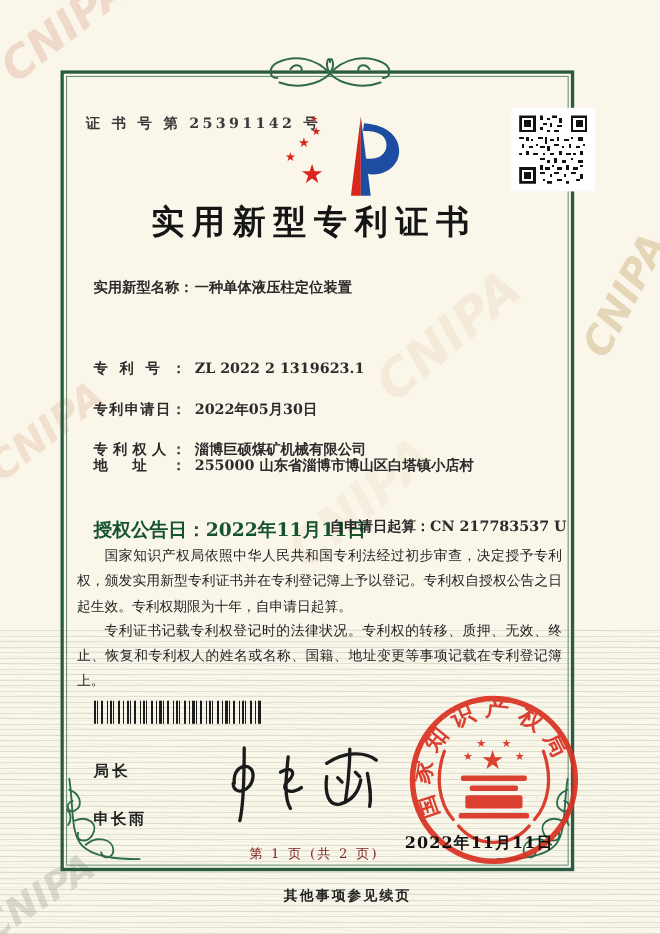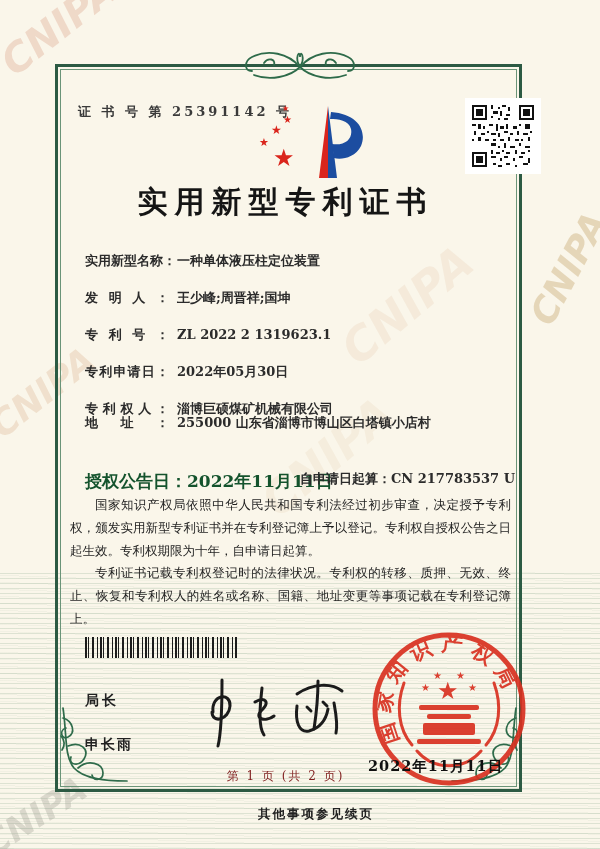--- a/index.html
+++ b/index.html
@@ -132,23 +132,20 @@
         <path d="M9,0h1v2h-1z M12,1h1v1h-1z M14,0h2v1h-2z M17,1h1v2h-1z M10,3h2v1h-2z M13,3h1v2h-1z M16,4h2v1h-2z M9,5h1v1h-1z M12,6h1v1h-1z M15,6h2v1h-2z M0,9h2v1h-2z M3,9h1v2h-1z M5,10h1v1h-1z M8,9h2v1h-2z M11,9h1v3h-1z M13,10h2v1h-2z M16,9h1v2h-1z M19,10h2v1h-2z M22,9h1v1h-1z M25,9h2v2h-2z M1,12h1v2h-1z M4,13h2v1h-2z M7,12h1v1h-1z M9,13h2v1h-2z M12,13h1v2h-1z M15,12h2v1h-2z M18,13h1v1h-1z M21,12h1v2h-1z M24,13h2v1h-2z M27,12h1v1h-1z M0,16h1v1h-1z M3,15h1v2h-1z M6,16h2v1h-2z M10,16h1v1h-1z M13,16h2v1h-2z M17,15h1v2h-1z M20,16h2v1h-2z M23,16h1v1h-1z M26,15h1v2h-1z M9,18h2v1h-2z M12,19h1v1h-1z M15,18h1v2h-1z M18,19h2v1h-2z M22,18h1v1h-1z M25,19h2v1h-2z M9,21h1v2h-1z M11,22h2v1h-2z M14,21h1v1h-1z M16,22h2v1h-2z M20,21h1v2h-1z M23,22h2v1h-2z M26,21h1v1h-1z M9,24h2v1h-2z M13,25h1v1h-1z M15,24h2v1h-2z M19,25h1v1h-1z M22,24h2v1h-2z M26,25h1v2h-1z M10,27h1v1h-1z M12,28h2v1h-2z M16,27h2v1h-2z M20,28h1v1h-1z M24,27h2v1h-2z"></path>
       </g>
     </svg>
   </div>
 
   <div class="abs field-row fr0">
     <span class="field-label">实用新型名称：</span><span class="field-value">一种单体液压柱定位装置</span>
   </div>
 
   <div class="abs title">实用新型专利证书</div>
-  <div class="abs field-row fr1">
-    <span class="field-label">发明人：</span><span class="field-value">王少峰;周晋祥;国坤</span>
-  </div>
   <div class="abs field-row fr2">
     <span class="field-label">专利号：</span><span class="field-value">ZL 2022 2 1319623.1</span>
   </div>
   <div class="abs field-row fr3">
     <span class="field-label">专利申请日：</span><span class="field-value">2022年05月30日</span>
   </div>
   <div class="abs field-row fr4">
     <span class="field-label">专利权人：</span><span class="field-value">淄博巨硕煤矿机械有限公司</span>
   </div>
   <div class="abs field-row fr5">

